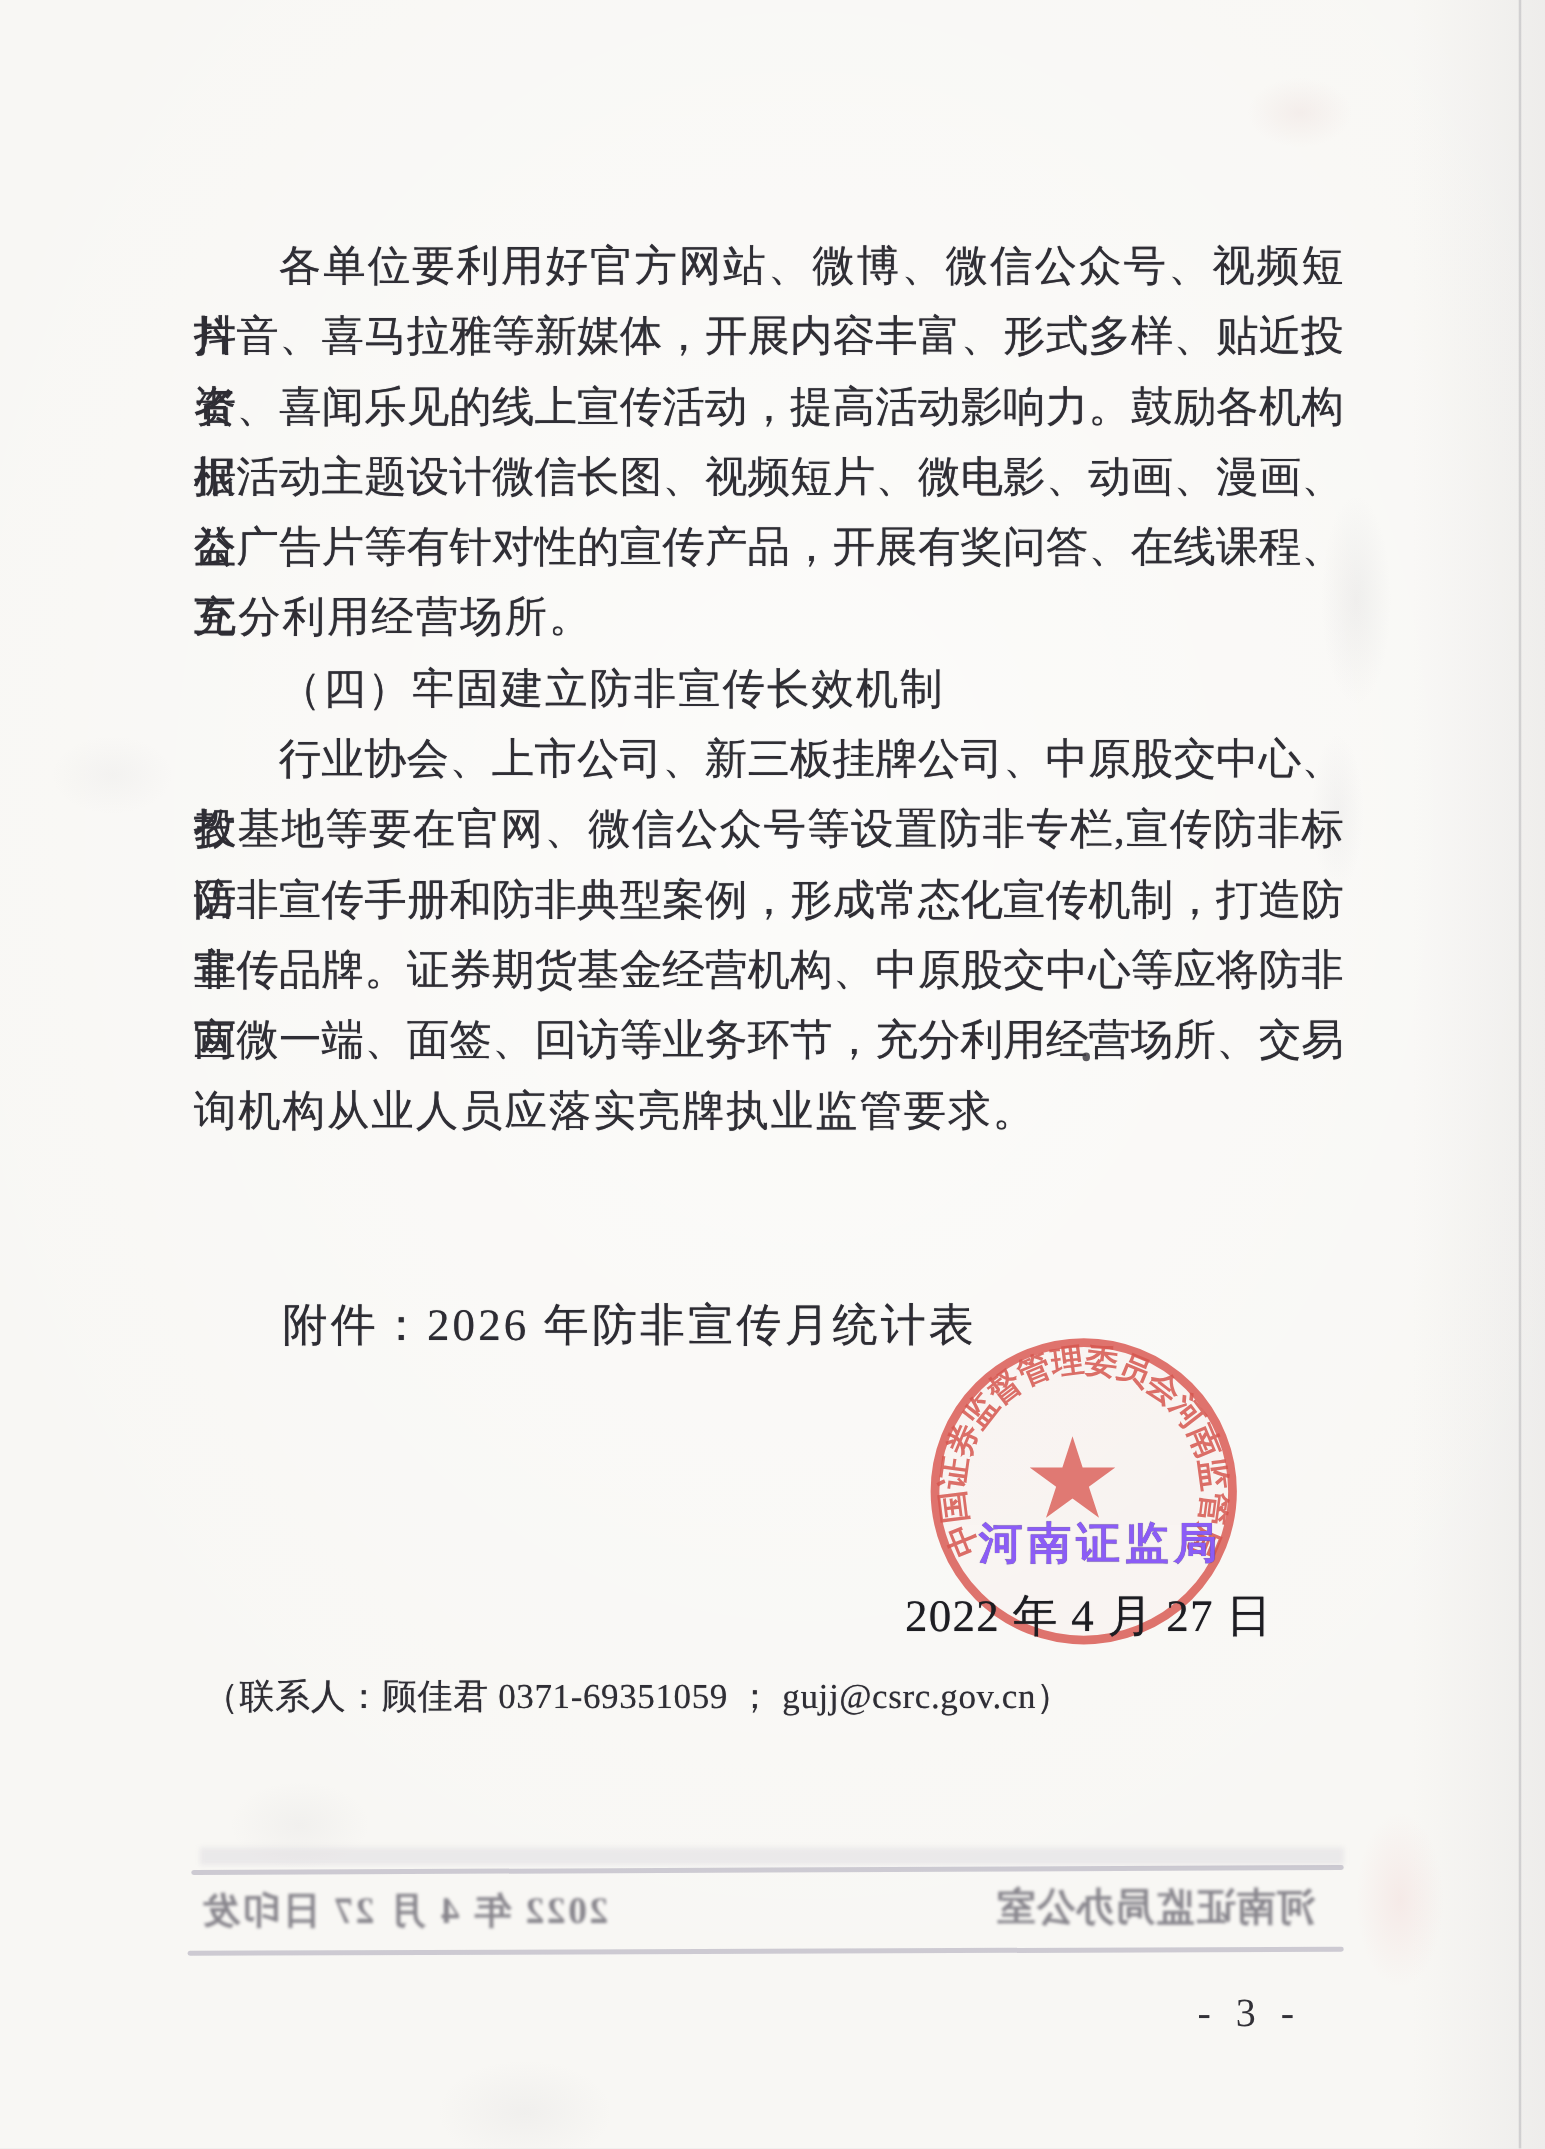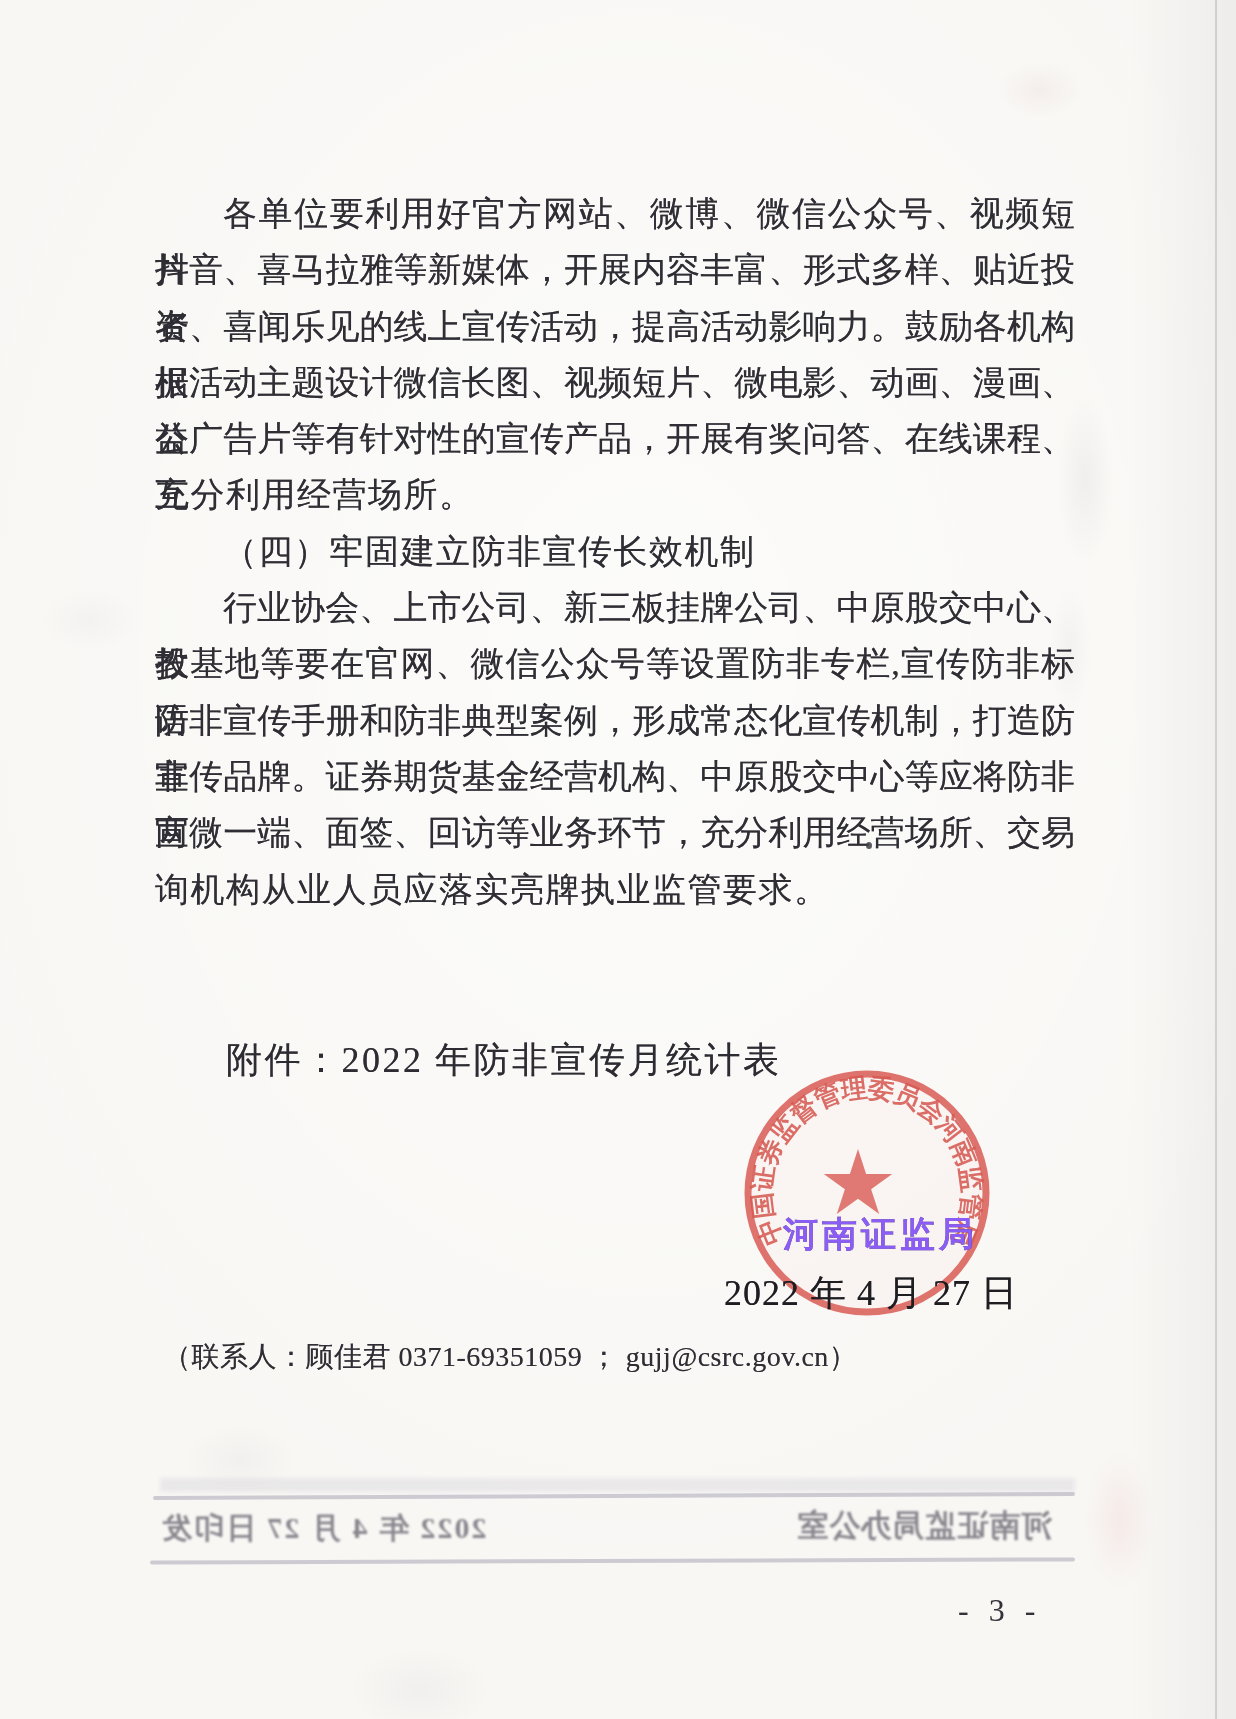--- a/index.html
+++ b/index.html
@@ -113,21 +113,21 @@
     <div>
         <div class="line full indent">行业协会、上市公司、新三板挂牌公司、中原股交中心、投</div>
         <div class="line full">教基地等要在官网、微信公众号等设置防非专栏,宣传防非标语、</div>
         <div class="line full">防非宣传手册和防非典型案例，形成常态化宣传机制，打造防非</div>
         <div class="line full">宣传品牌。证券期货基金经营机构、中原股交中心等应将防非宣</div>
         <div class="line full">两微一端、面签、回访等业务环节，充分利用经营场所、交易</div>
         <div class="line">询机构从业人员应落实亮牌执业监管要求。</div>
       </div>
   </div>
 
-  <div class="attachment">附件：2022 年防非宣传月统计表</div>
+  <div class="attachment">附件：2026 年防非宣传月统计表</div>
 
   <div class="ink-dot"></div>
 
   <div class="seal">
     <svg width="260" height="260" viewBox="0 0 260 260">
       <circle cx="130" cy="130" r="119" fill="rgba(235,140,133,0.05)" stroke="#d9564f" stroke-width="7" opacity="0.82"></circle>
       <path id="rimPath" d="M 46.9 178 A 96 96 0 1 1 213.1 178" fill="none"></path>
       <text font-size="26" fill="#d6564f" opacity="0.85" letter-spacing="-1" font-weight="600" font-family="Liberation Serif, DejaVu Serif, serif">
         <textPath href="#rimPath" startOffset="1">中国证券监督管理委员会河南监管局</textPath>
       </text>

